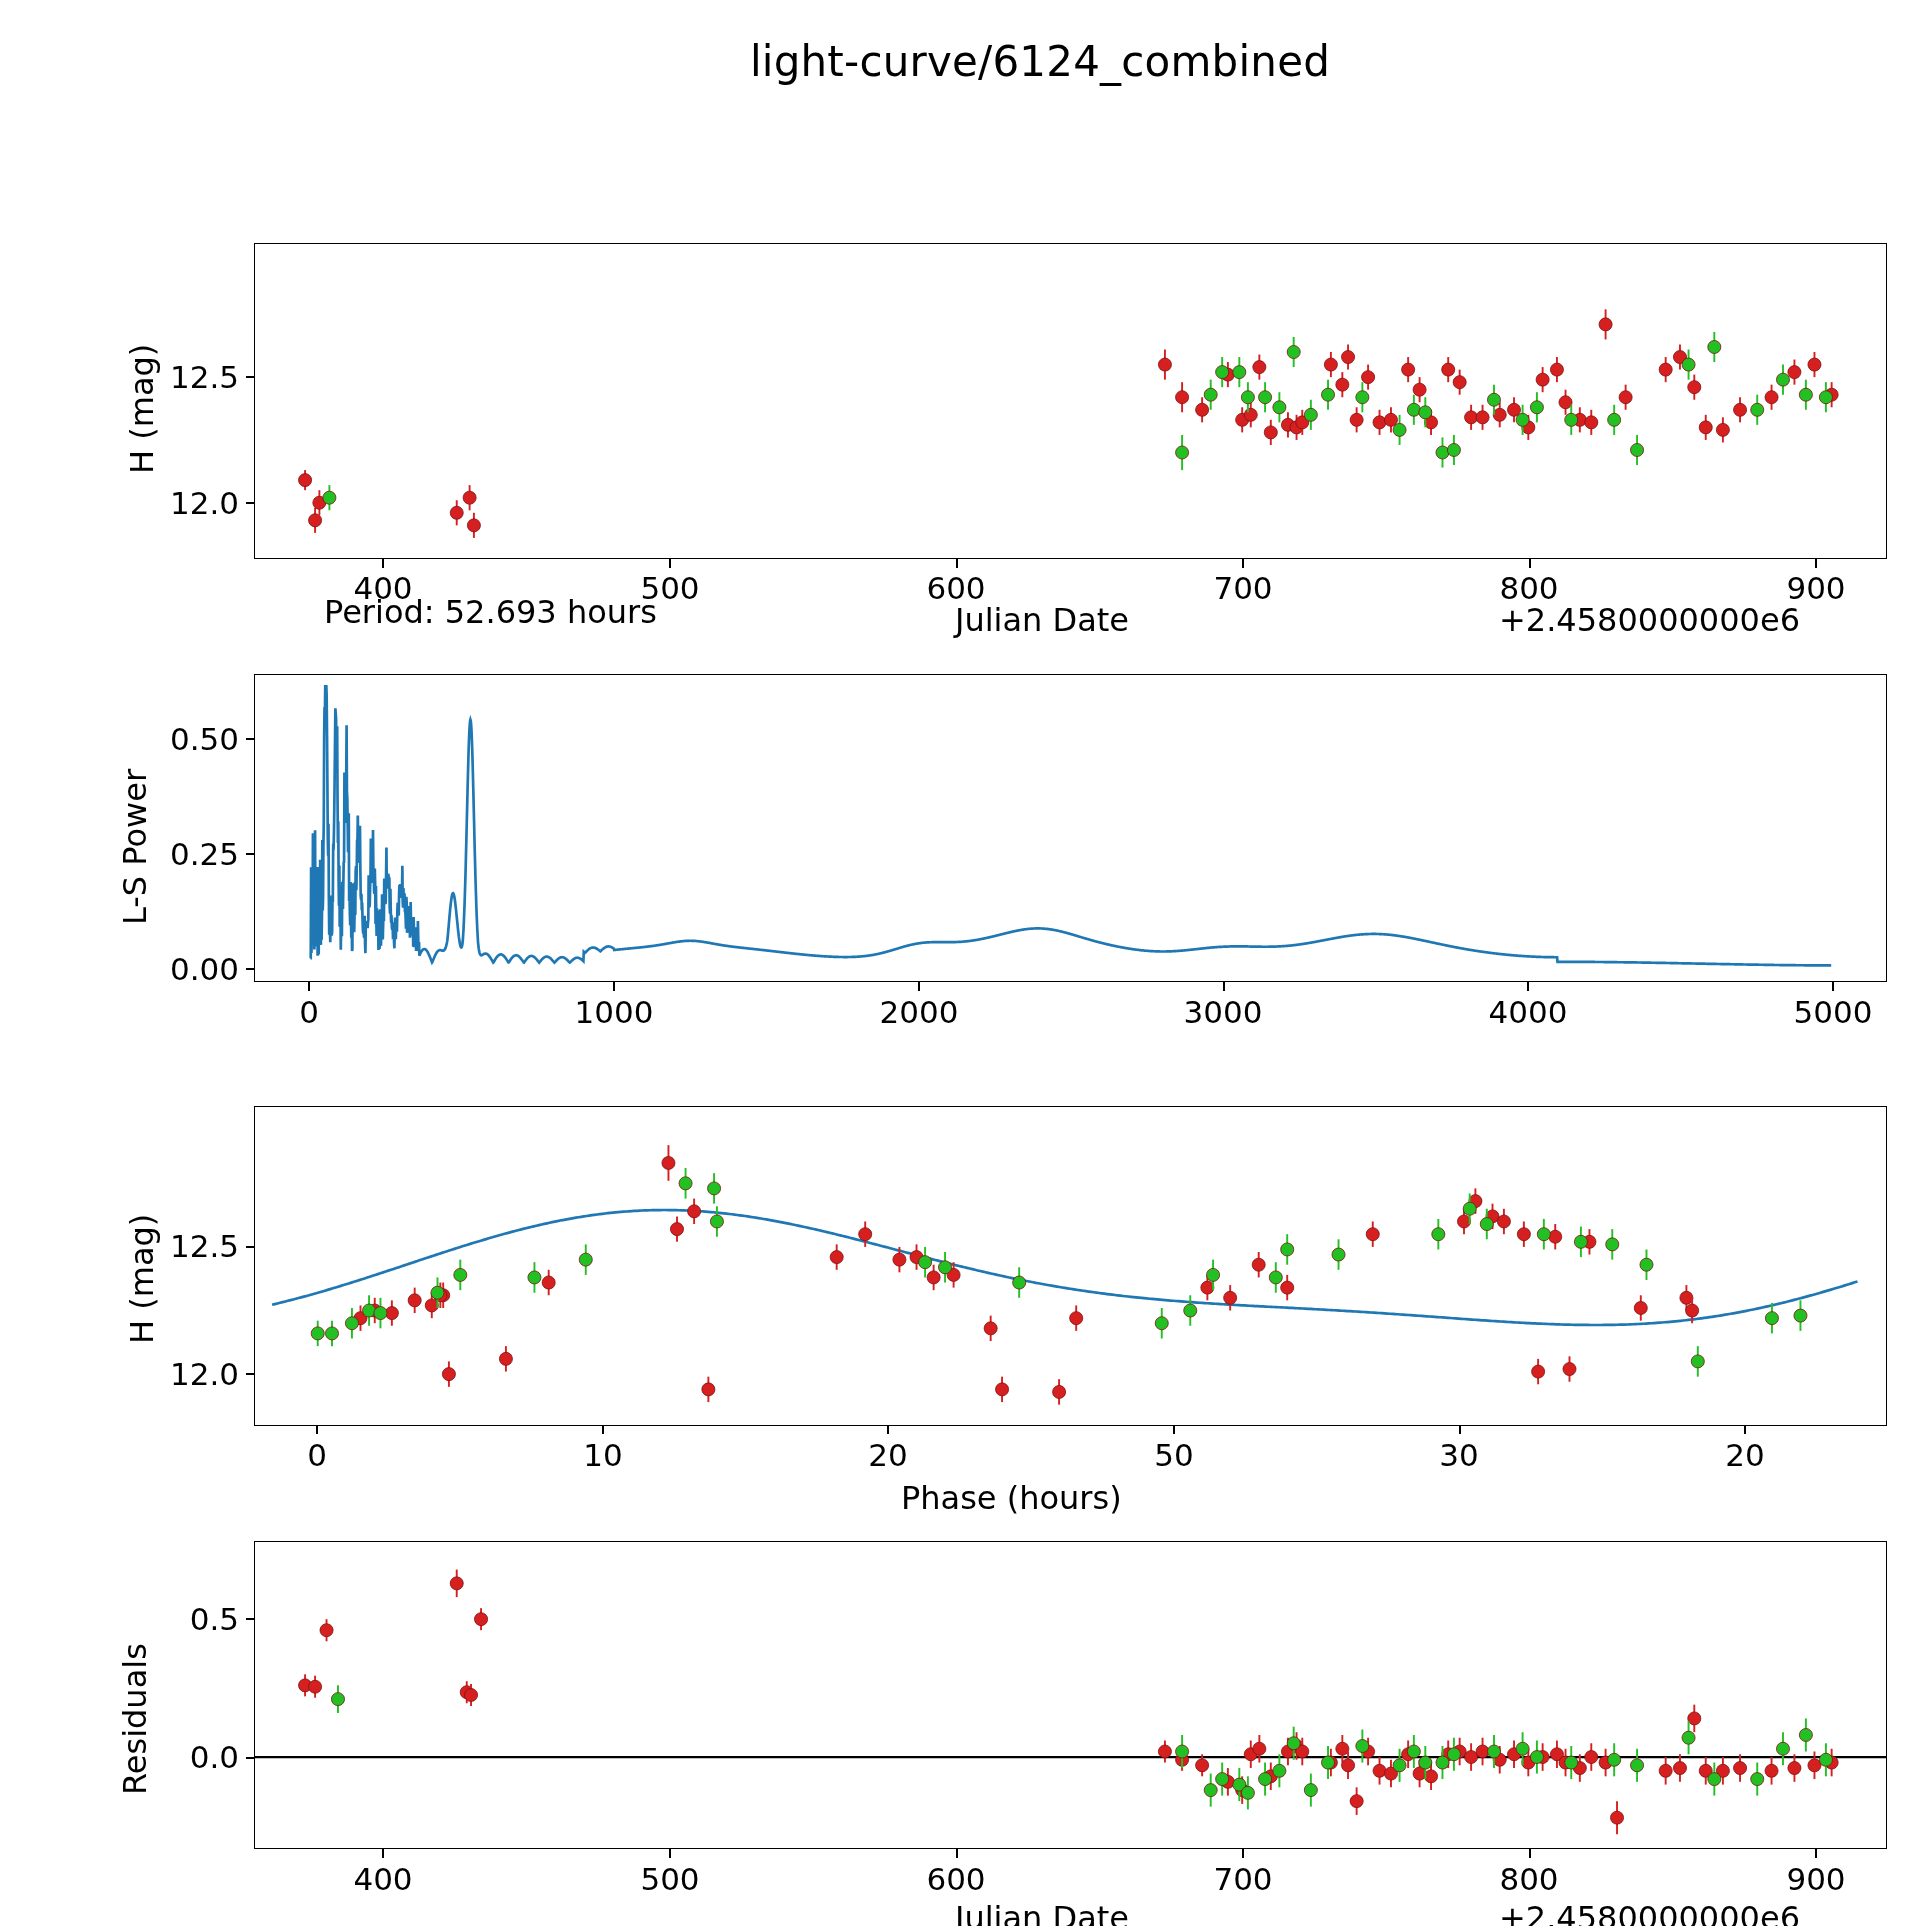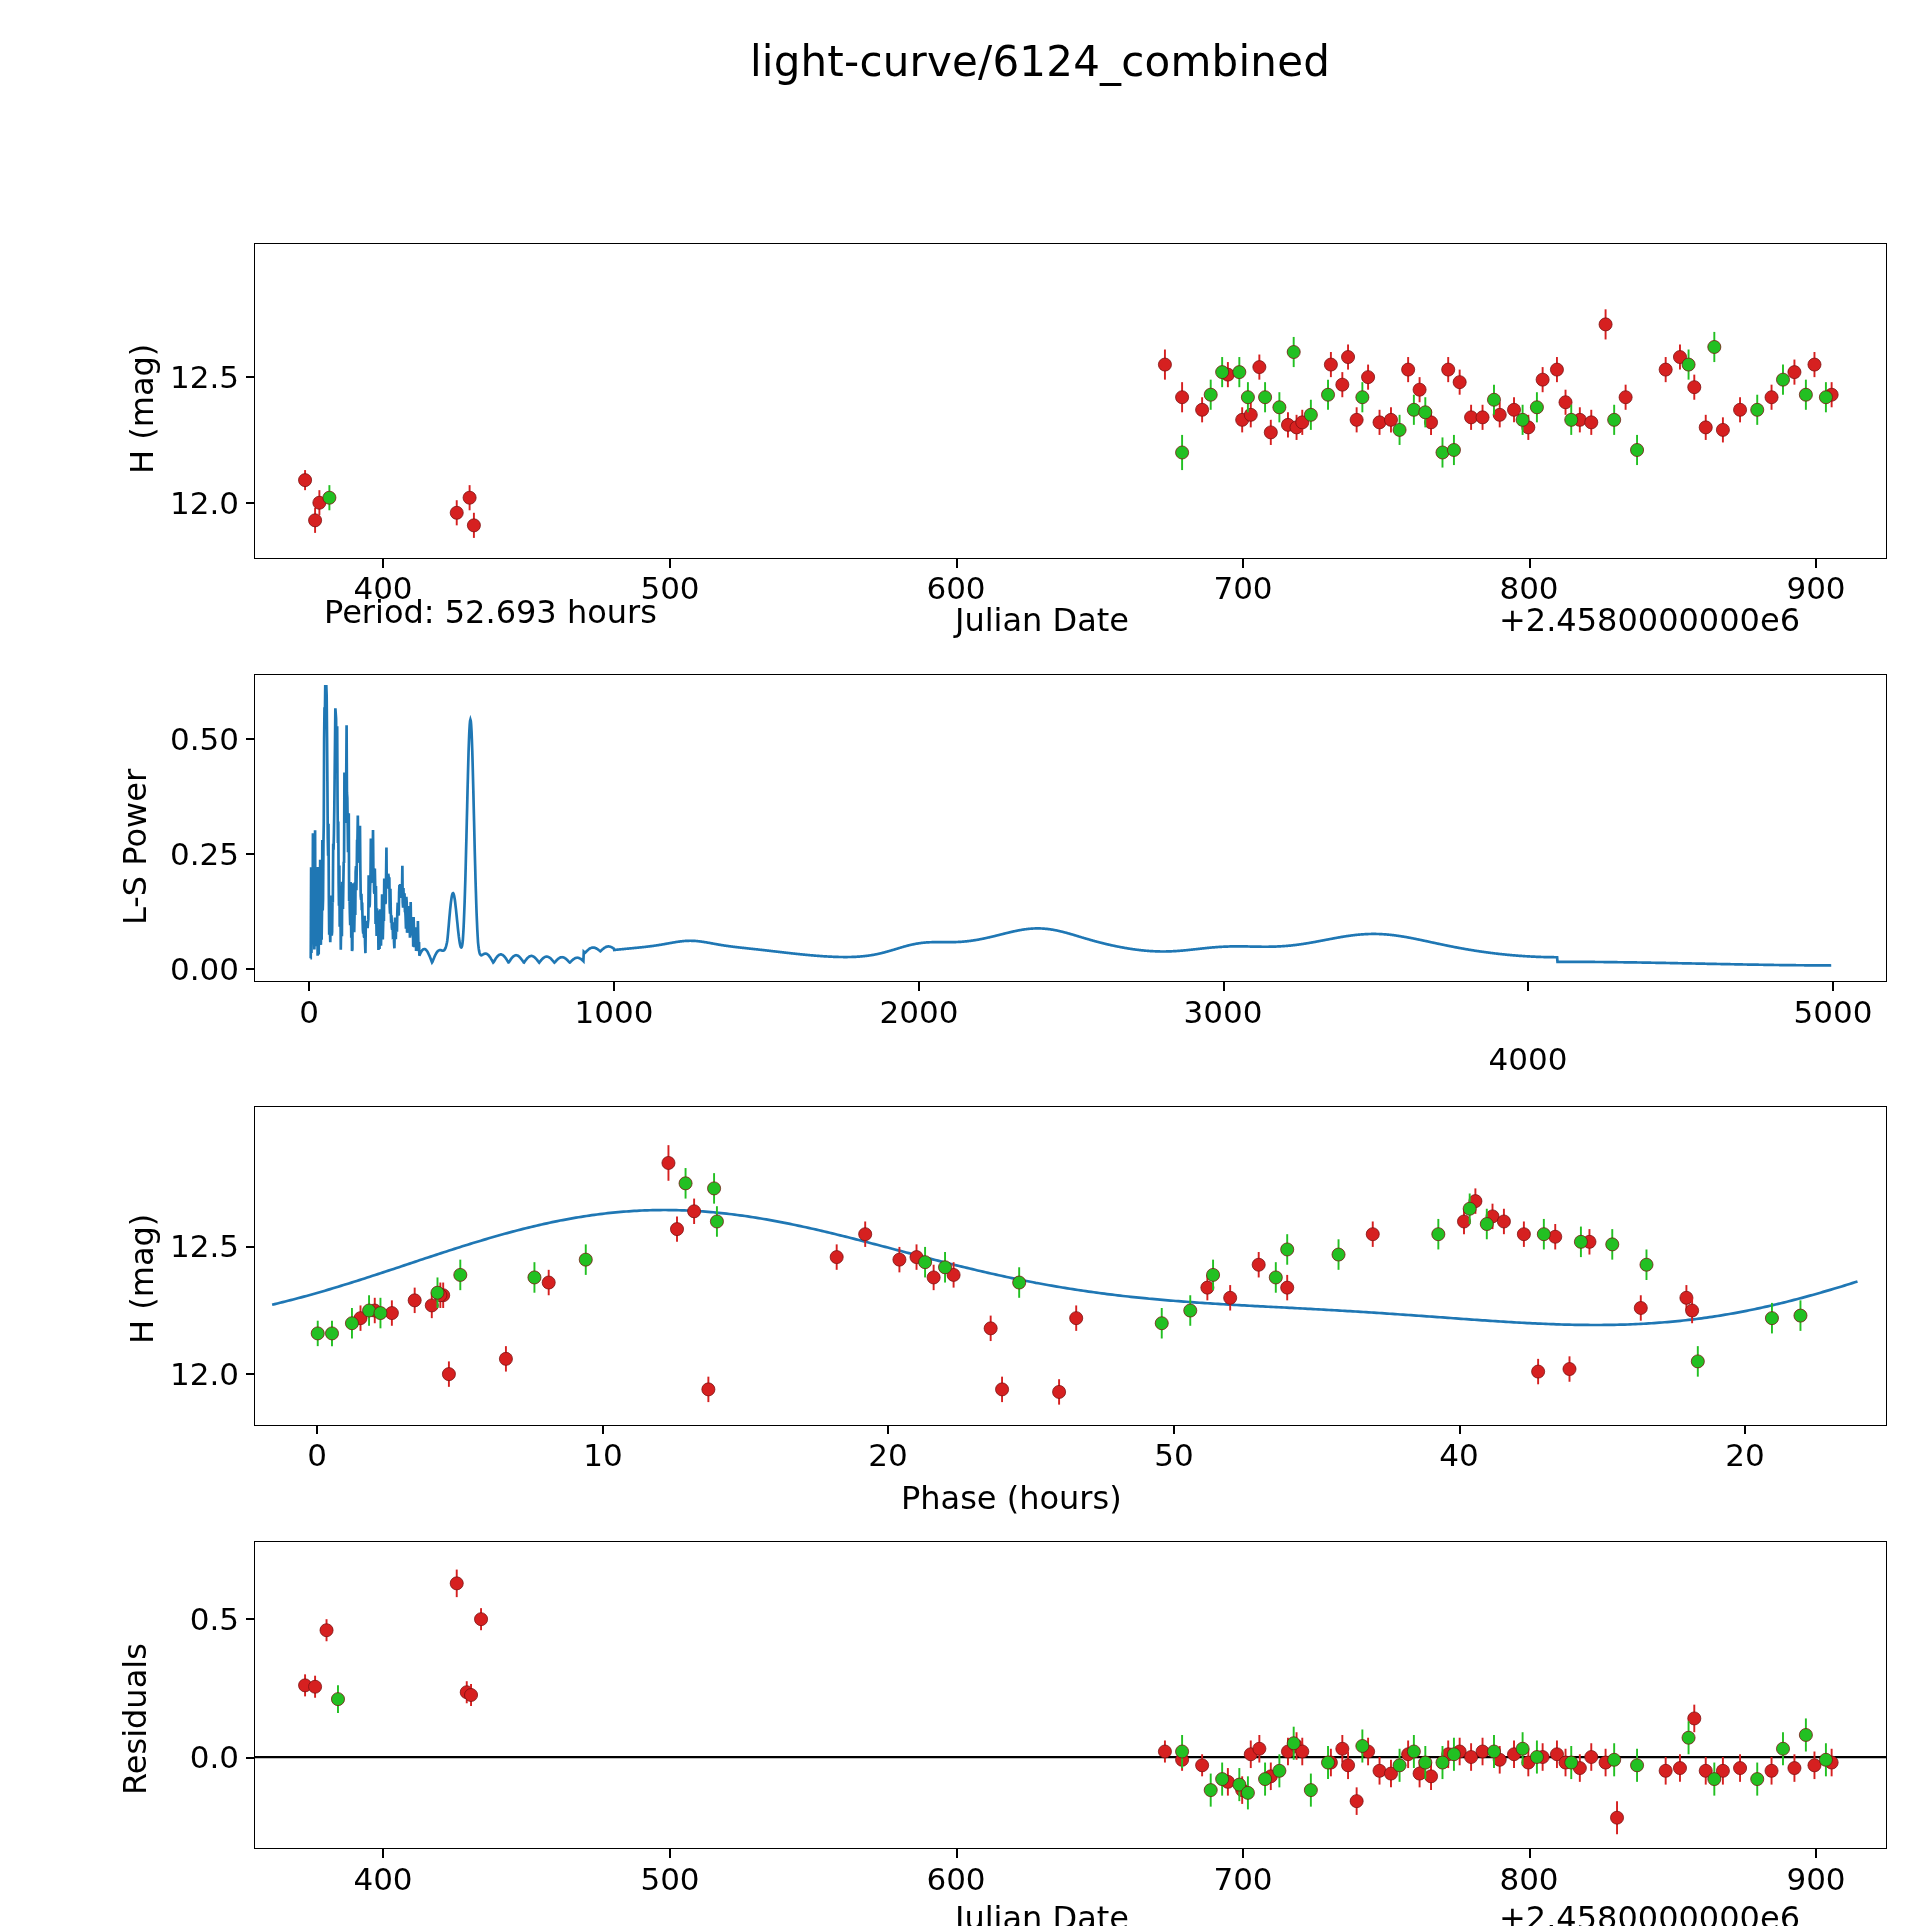--- a/index.html
+++ b/index.html
@@ -286,21 +286,21 @@
   <div id="p2-ticks">
       <div style="position: absolute; background: rgb(0, 0, 0); width: 1.9px; height: 8.5px; left: 308px; top: 982px;"></div>
       <div class="tick-label" style="left: 309px; top: 994px;">0</div>
       <div style="position: absolute; background: rgb(0, 0, 0); width: 1.9px; height: 8.5px; left: 613px; top: 982px;"></div>
       <div class="tick-label" style="left: 614px; top: 994px;">1000</div>
       <div style="position: absolute; background: rgb(0, 0, 0); width: 1.9px; height: 8.5px; left: 918px; top: 982px;"></div>
       <div class="tick-label" style="left: 919px; top: 994px;">2000</div>
       <div style="position: absolute; background: rgb(0, 0, 0); width: 1.9px; height: 8.5px; left: 1223px; top: 982px;"></div>
       <div class="tick-label" style="left: 1223px; top: 994px;">3000</div>
       <div style="position: absolute; background: rgb(0, 0, 0); width: 1.9px; height: 8.5px; left: 1527px; top: 982px;"></div>
-      <div class="tick-label" style="left: 1528px; top: 994px; margin-top: 47px;">4000</div>
+      <div class="tick-label" style="left: 1528px; top: 994px;">4000</div>
       <div style="position: absolute; background: rgb(0, 0, 0); width: 1.9px; height: 8.5px; left: 1832px; top: 982px;"></div>
       <div class="tick-label" style="left: 1833px; top: 994px;">5000</div>
       <div style="position: absolute; background: rgb(0, 0, 0); height: 1.9px; width: 8.5px; left: 246px; top: 968px;"></div>
       <div class="tick-label-y" style="left: 131px; width: 108px; top: 969px;">0.00</div>
       <div style="position: absolute; background: rgb(0, 0, 0); height: 1.9px; width: 8.5px; left: 246px; top: 853px;"></div>
       <div class="tick-label-y" style="left: 131px; width: 108px; top: 854px;">0.25</div>
       <div style="position: absolute; background: rgb(0, 0, 0); height: 1.9px; width: 8.5px; left: 246px; top: 738px;"></div>
       <div class="tick-label-y" style="left: 131px; width: 108px; top: 739px;">0.50</div>
     </div>
 
@@ -462,21 +462,21 @@
   <div id="p3-ticks">
       <div style="position: absolute; background: rgb(0, 0, 0); width: 1.9px; height: 8.5px; left: 316px; top: 1425px;"></div>
       <div class="tick-label" style="left: 317px; top: 1437px;">0</div>
       <div style="position: absolute; background: rgb(0, 0, 0); width: 1.9px; height: 8.5px; left: 602px; top: 1425px;"></div>
       <div class="tick-label" style="left: 603px; top: 1437px;">10</div>
       <div style="position: absolute; background: rgb(0, 0, 0); width: 1.9px; height: 8.5px; left: 887px; top: 1425px;"></div>
       <div class="tick-label" style="left: 888px; top: 1437px;">20</div>
       <div style="position: absolute; background: rgb(0, 0, 0); width: 1.9px; height: 8.5px; left: 1173px; top: 1425px;"></div>
       <div class="tick-label" style="left: 1174px; top: 1437px;">50</div>
       <div style="position: absolute; background: rgb(0, 0, 0); width: 1.9px; height: 8.5px; left: 1459px; top: 1425px;"></div>
-      <div class="tick-label" style="left: 1459px; top: 1437px;">40</div>
+      <div class="tick-label" style="left: 1459px; top: 1437px;">30</div>
       <div style="position: absolute; background: rgb(0, 0, 0); width: 1.9px; height: 8.5px; left: 1744px; top: 1425px;"></div>
       <div class="tick-label" style="left: 1745px; top: 1437px;">20</div>
       <div style="position: absolute; background: rgb(0, 0, 0); height: 1.9px; width: 8.5px; left: 246px; top: 1373px;"></div>
       <div class="tick-label-y" style="left: 131px; width: 108px; top: 1374px;">12.0</div>
       <div style="position: absolute; background: rgb(0, 0, 0); height: 1.9px; width: 8.5px; left: 246px; top: 1246px;"></div>
       <div class="tick-label-y" style="left: 131px; width: 108px; top: 1246px;">12.5</div>
     </div>
 
   <div class="panel" id="panel4" style="left:254px; top:1541px; width:1633px; height:308px;">
     <svg class="plot-svg" id="svg4" viewBox="0 0 4240 800" preserveAspectRatio="none">

